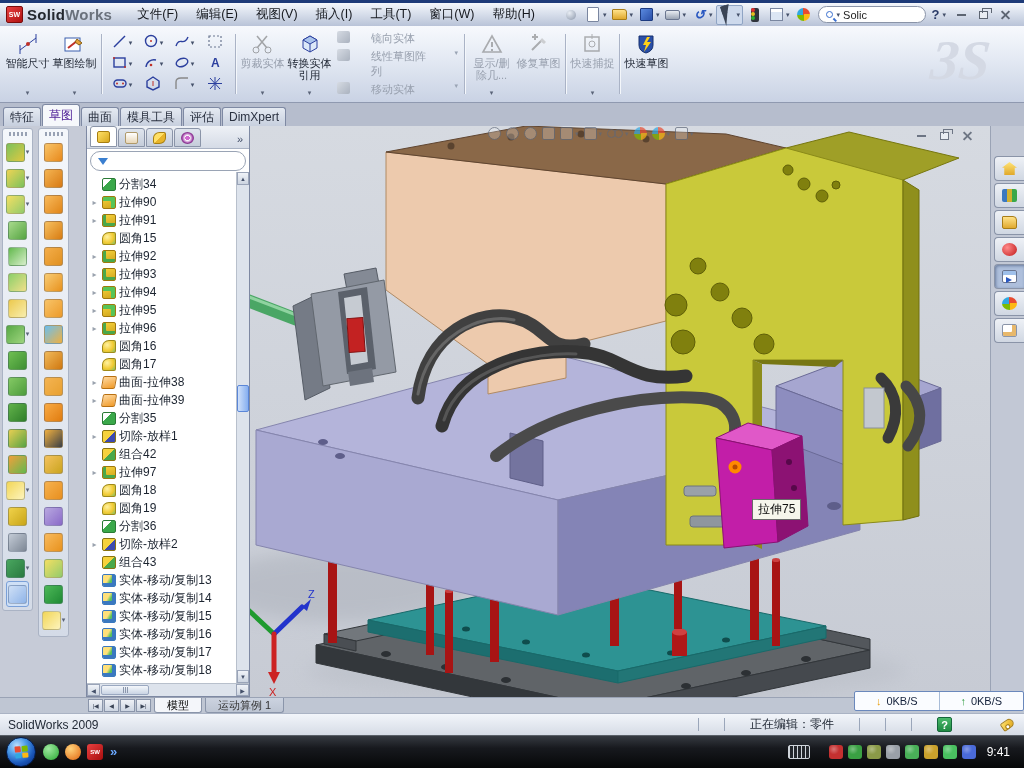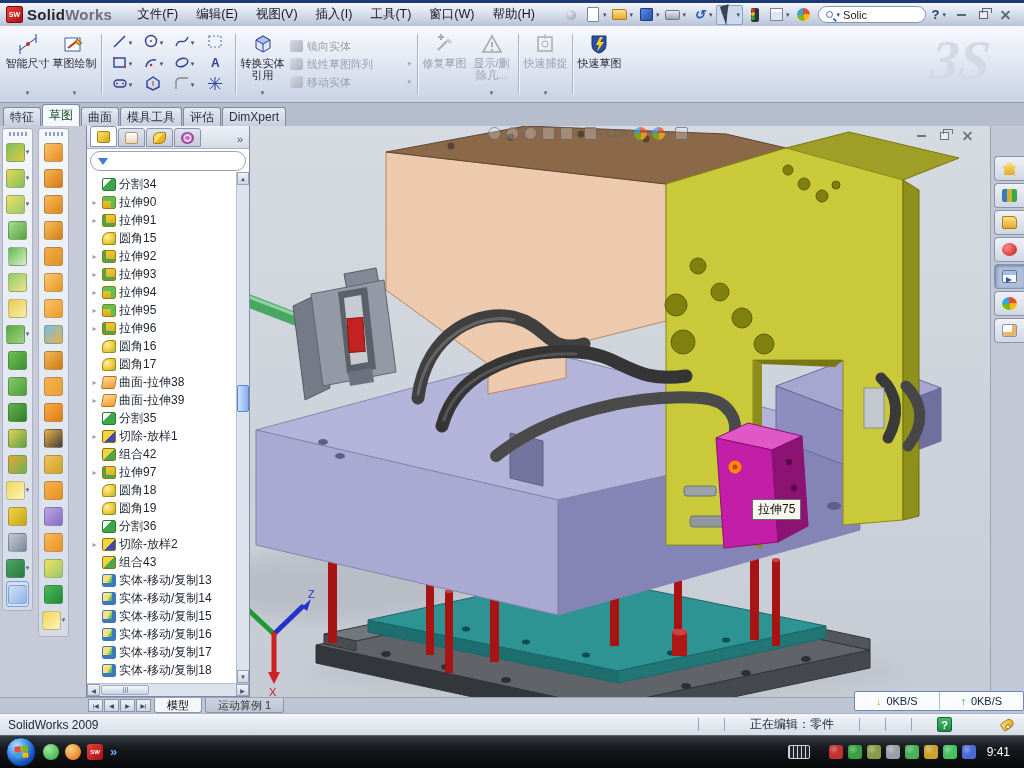--- a/index.html
+++ b/index.html
@@ -51,29 +51,29 @@
   .rsep{width:1px;height:60px;background:#aab3c6;margin:0 3px;box-shadow:1px 0 0 #f4f7fb}
   .bigbtn{width:47px;height:70px;display:flex;flex-direction:column;align-items:center;border-radius:3px;padding-top:3px}
   .bigbtn .bicon{width:26px;height:24px;display:flex;align-items:center;justify-content:center}
   .bigbtn .blabel{font-size:11px;line-height:12px;text-align:center;color:#1f2633;margin-top:1px}
   .bigbtn .barrow{font-size:7px;color:#5a6478;margin-top:auto;padding-bottom:2px}
   .bigbtn.disabled .blabel{color:#98a0ae}
   .bigbtn.disabled .bicon{filter:grayscale(1) opacity(.5)}
   .sketchgrid{display:grid;grid-template-columns:repeat(4,1fr);gap:0 1px;padding:2px}
   .sgcell{display:flex;align-items:center;justify-content:center;width:30px;height:21px}
   .stack{display:flex;flex-direction:column;justify-content:center;gap:3px;width:128px;padding-left:4px}
-  .stackitem{display:flex;align-items:center;gap:4px;font-size:11px;color:#98a0ae}
+  .stackitem{display:flex;align-items:flex-start;gap:21px;font-size:11px;color:#98a0ae}
   .sicon{width:13px;height:12px;border-radius:2px;background:linear-gradient(135deg,#d6dbe3,#aab2bf);flex:none}
   .sarrow{margin-left:auto;font-size:7px;color:#9aa4b4;padding-right:3px}
   .watermark{position:absolute;right:34px;top:2px;font-family:"Liberation Serif",serif;font-size:56px;font-weight:bold;font-style:italic;color:#d4d9e4;transform:skewX(-6deg);pointer-events:none}
 
   
   .cmdtabs{height:23px;background:#b6bdcd;display:flex;align-items:flex-end;padding-left:3px;position:relative;z-index:54}
   .ctab{height:19px;padding:0 6px;margin-right:1px;font-size:12px;display:flex;align-items:center;background:linear-gradient(180deg,#e5eaf2,#c7cfde);border:1px solid #7e89a3;border-bottom:none;border-radius:3px 3px 0 0;color:#2a3140}
-  .ctab.active{background:#f6f8fb;height:22px;color:#14532d}
+  .ctab.active{background:#f6f8fb;height:22px;color:#4c1d95}
 
   
   .main{height:571px;position:relative;background:#c6cbd7}
   .viewport{position:absolute;left:86px;top:0;width:904px;height:571px;overflow:hidden}
   .viewport svg{display:block}
 
   
   .leftbars{position:absolute;left:0;top:0;width:86px;height:100%}
   .lbar{position:absolute;top:2px;width:31px;border:1px solid #aab3c4;border-radius:3px;background:linear-gradient(180deg,#f4f7fb,#d4dbe7);display:flex;flex-direction:column;align-items:center;padding:3px 0}
   .lbar1{left:2px}.lbar2{left:38px}
@@ -392,20 +392,32 @@
         <div class="sgcell">
           <span><svg width="16" height="15">
               <line x1="8" y1="1" x2="8" y2="14" stroke="#2b3f9e"></line>
               <line x1="1" y1="7.5" x2="15" y2="7.5" stroke="#2b3f9e"></line>
               <line x1="3" y1="2" x2="13" y2="13" stroke="#2b3f9e"></line>
               <line x1="13" y1="2" x2="3" y2="13" stroke="#2b3f9e"></line>
             </svg></span>
         </div>
       </div>
       <div class="rsep"></div>
+      <div class="bigbtn disabled">
+        <div class="bicon">
+          <svg width="24" height="22">
+            <line x1="6" y1="3" x2="16" y2="15" stroke="#555" stroke-width="1.5"></line>
+            <line x1="16" y1="3" x2="6" y2="15" stroke="#555" stroke-width="1.5"></line>
+            <circle cx="5" cy="17" r="3" fill="none" stroke="#555"></circle>
+            <circle cx="17" cy="17" r="3" fill="none" stroke="#555"></circle>
+          </svg>
+        </div>
+        <div class="blabel">剪裁实体</div>
+        <div class="barrow">▾</div>
+      </div>
       <div class="bigbtn">
         <div class="bicon">
           <svg width="24" height="22">
             <polygon points="5,7 12,3 19,7 19,15 12,19 5,15" fill="#dce8f8" stroke="#2b3f9e"></polygon>
             <polygon points="5,7 12,11 19,7 12,3" fill="#aac4ec" stroke="#2b3f9e"></polygon>
             <line x1="12" y1="11" x2="12" y2="19" stroke="#2b3f9e"></line>
           </svg>
         </div>
         <div class="blabel">转换实体引用</div>
         <div class="barrow">▾</div>
@@ -420,41 +432,41 @@
           <span>线性草图阵列</span>
           <span class="sarrow">▾</span>
         </div>
         <div class="stackitem">
           <span class="sicon"></span>
           <span>移动实体</span>
           <span class="sarrow">▾</span>
         </div>
       </div>
       <div class="rsep"></div>
+      <div class="bigbtn disabled">
+        <div class="bicon">
+          <svg width="24" height="22">
+            <polygon points="12,3 21,19 3,19" fill="none" stroke="#666" stroke-width="1.6"></polygon>
+            <rect x="11" y="9" width="2" height="5" fill="#666"></rect>
+            <rect x="11" y="16" width="2" height="2" fill="#666"></rect>
+          </svg>
+        </div>
+        <div class="blabel">显示/删除几...</div>
+        <div class="barrow">▾</div>
+      </div>
       <div class="bigbtn disabled">
         <div class="bicon">
           <svg width="24" height="22">
             <line x1="5" y1="17" x2="15" y2="7" stroke="#666" stroke-width="2"></line>
             <polygon points="15,5 19,9 17,11 13,8" fill="#aaa"></polygon>
             <line x1="5" y1="4" x2="11" y2="4" stroke="#666" stroke-width="2"></line>
             <line x1="8" y1="1" x2="8" y2="7" stroke="#666" stroke-width="2"></line>
           </svg>
         </div>
         <div class="blabel">修复草图</div>
-      </div>
-      <div class="bigbtn disabled">
-        <div class="bicon">
-          <svg width="24" height="22">
-            <polygon points="12,3 21,19 3,19" fill="none" stroke="#666" stroke-width="1.6"></polygon>
-            <rect x="11" y="9" width="2" height="5" fill="#666"></rect>
-            <rect x="11" y="16" width="2" height="2" fill="#666"></rect>
-          </svg>
-        </div>
-        <div class="blabel">显示/删除几...</div>
-        <div class="barrow">▾</div>
       </div>
       <div class="rsep"></div>
       <div class="bigbtn disabled">
         <div class="bicon">
           <svg width="24" height="22">
             <rect x="4" y="4" width="14" height="14" fill="none" stroke="#666" stroke-width="1.5"></rect>
             <circle cx="11" cy="11" r="3" fill="none" stroke="#666"></circle>
             <line x1="11" y1="1" x2="11" y2="6" stroke="#666"></line>
           </svg>
         </div>

